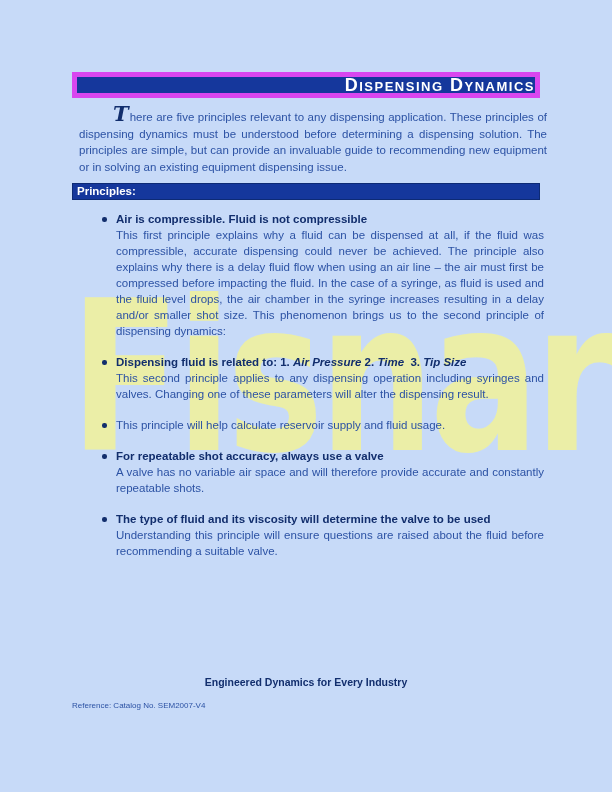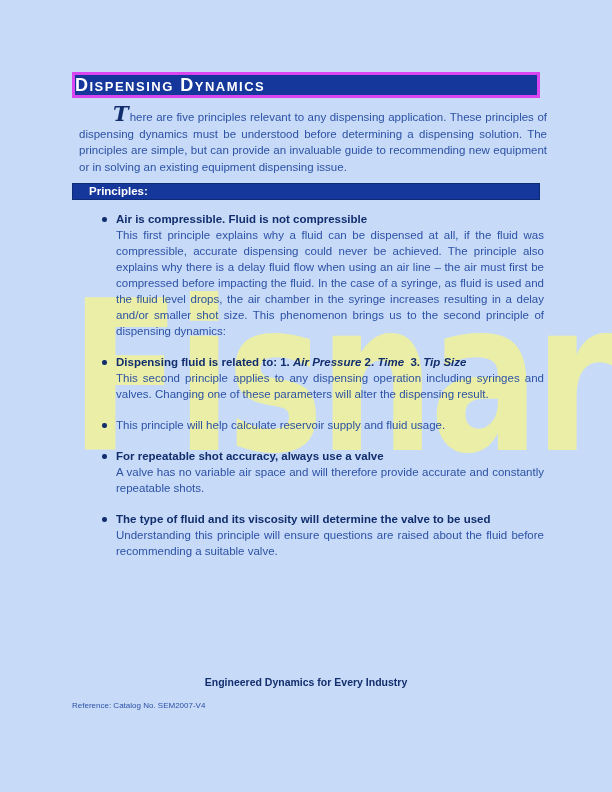--- a/index.html
+++ b/index.html
@@ -32,22 +32,22 @@
     white-space: nowrap;
     pointer-events: none;
   }
   .content { position: relative; z-index: 1; }
   .title-bar {
     position: absolute;
     left: 72px; top: 72px;
     width: 468px; height: 26px;
     box-sizing: border-box;
     background: #15379c;
-    border: 3px solid #d946ef;
-    display: flex; align-items: center; justify-content: flex-start;
+    border: 5px solid #d946ef;
+    display: flex; align-items: center; justify-content: flex-end;
   }
   .title-text {
     color: #ffffff;
     font-weight: bold;
     font-variant: small-caps;
     font-size: 18px;
     letter-spacing: 1.5px;
   }
   .intro {
     position: absolute;
@@ -73,21 +73,21 @@
     position: absolute;
     left: 72px; top: 183px;
     width: 468px; height: 17px;
     box-sizing: border-box;
     background: #15379c;
     border: 1px solid #0d2a75;
     color: #ffffff;
     font-weight: bold;
     font-size: 11.5px;
     line-height: 15px;
-    padding-left: 16px;
+    padding-left: 4px;
   }
   .bullets {
     position: absolute;
     left: 72px; top: 207px;
     width: 468px;
     margin: 4px; padding: 0;
     list-style: none;
   }
   .bullets li {
     position: relative;

